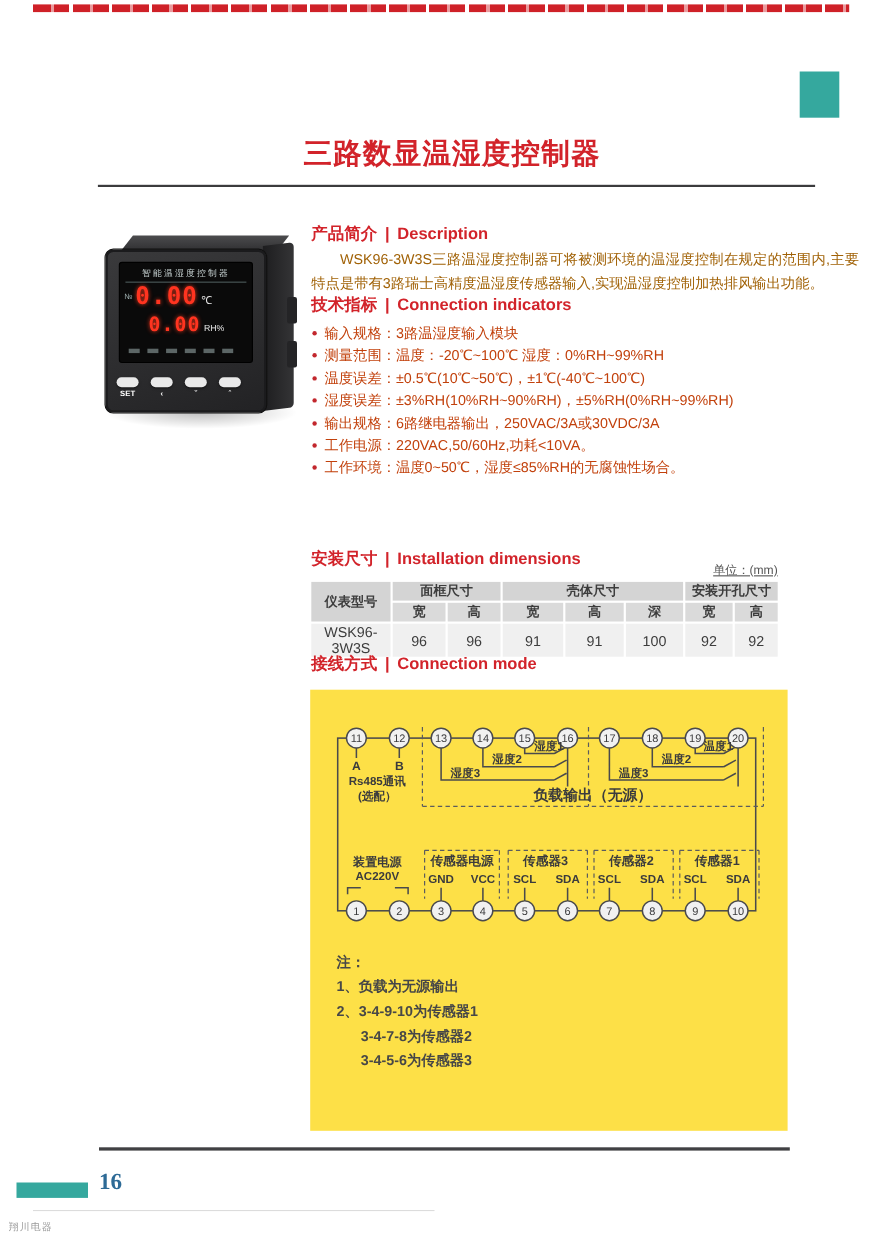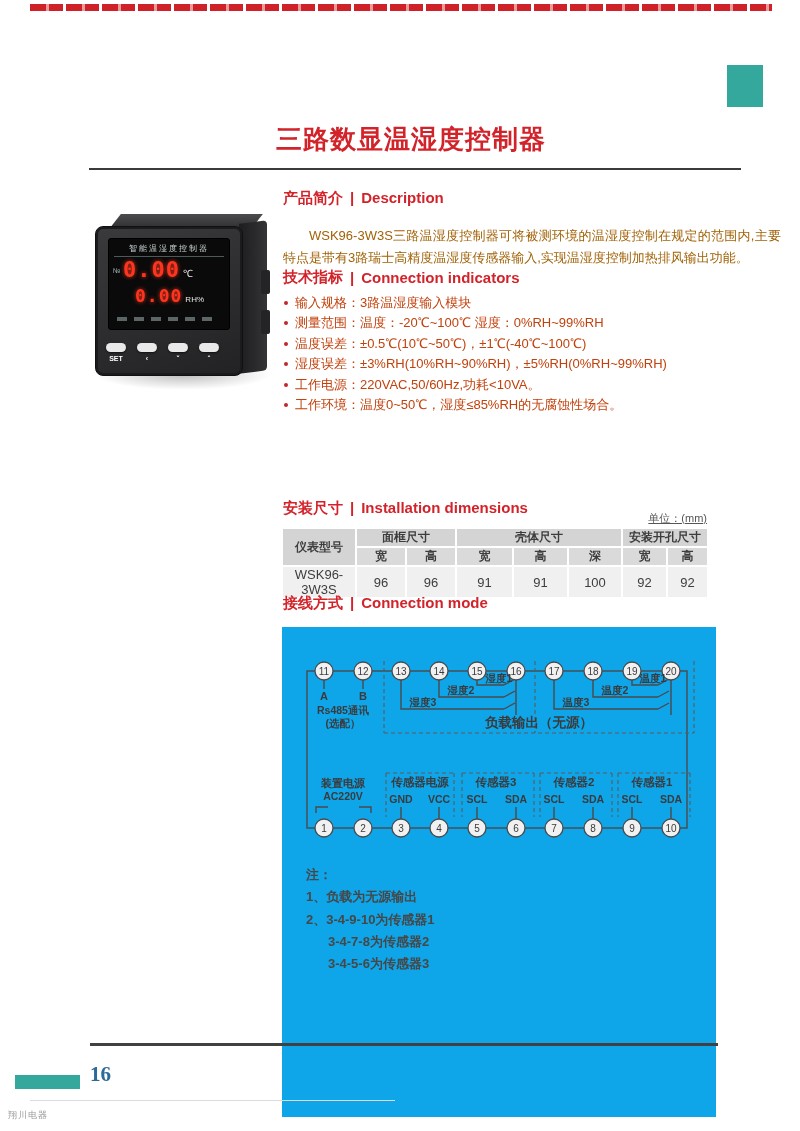--- a/index.html
+++ b/index.html
@@ -61,21 +61,21 @@
   .dev-row2 .seg{font-size:18px;}
   .dev-row2 .unit{color:#e8e8e8;font-size:8px;margin-left:3px;}
   .dev-leds{position:absolute;left:8px;top:78px;display:flex;gap:7px;}
   .dev-leds span{width:10px;height:4px;background:#5c6666;}
   .dev-btnrow{position:absolute;left:10px;top:116px;display:flex;gap:11px;}
   .dev-btnrow i{width:20px;height:9px;background:#e9e9e9;border-radius:5px;box-shadow:0 1px 2px rgba(0,0,0,.6);}
   .dev-btnlabels{position:absolute;left:10px;top:128px;display:flex;gap:11px;color:#fff;font-size:7px;font-weight:bold;}
   .dev-btnlabels span{width:20px;text-align:center;}
 
   
-  .diagram{position:absolute;left:282px;top:627px;width:434px;height:490px;background:#0ea5e9;}
+  .diagram{position:absolute;left:282px;top:627px;width:434px;height:401px;background:#fde047;}
   .diagram svg{position:absolute;left:0;top:0;}
   .diagram text{font-family:"Liberation Sans",sans-serif;fill:#3b3b3d;}
   .notes{position:absolute;left:24px;top:237px;font-size:13px;font-weight:bold;color:#474747;line-height:22.3px;}
   .notes .ind{padding-left:22px;}
 
   
   .footer-line{position:absolute;left:90px;top:1043px;width:628px;height:3px;background:#414143;}
   .page-marker{position:absolute;left:15px;top:1075px;width:65px;height:14px;background:#35a89e;}
   .page-number{position:absolute;left:90px;top:1062px;font-family:"Liberation Serif",serif;
     font-size:21px;font-weight:bold;color:#2d6a96;}
@@ -128,37 +128,38 @@
       </div>
       <div class="dev-btnlabels">
         <span>SET</span>
         <span>‹</span>
         <span>ˇ</span>
         <span>ˆ</span>
       </div>
     </div>
   </div>
 
-  <div class="sec-head" style="left:283px;top:189px;">
+  <div class="sec-head" style="left:283px;top:203px;">
     <span>产品简介</span>
     <span class="pipe">|</span>
     <span>Description</span>
   </div>
   <p class="desc-p">WSK96-3W3S三路温湿度控制器可将被测环境的温湿度控制在规定的范围内,主要特点是带有3路瑞士高精度温湿度传感器输入,实现温湿度控制加热排风输出功能。</p>
 
   <div class="sec-head" style="left:283px;top:268px;align-items:center;">
     <span>技术指标</span>
     <span class="pipe">|</span>
     <span>Connection indicators</span>
   </div>
   <ul class="spec-list">
     <li>输入规格：3路温湿度输入模块</li>
     <li>测量范围：温度：-20℃~100℃  湿度：0%RH~99%RH</li>
     <li>温度误差：±0.5℃(10℃~50℃)，±1℃(-40℃~100℃)</li>
     <li>湿度误差：±3%RH(10%RH~90%RH)，±5%RH(0%RH~99%RH)</li>
+    <li>输出规格：6路继电器输出，250VAC/3A或30VDC/3A</li>
     <li>工作电源：220VAC,50/60Hz,功耗&lt;10VA。</li>
     <li>工作环境：温度0~50℃，湿度≤85%RH的无腐蚀性场合。</li>
   </ul>
 
   <div class="sec-head" style="left:283px;top:499px;">
     <span>安装尺寸</span>
     <span class="pipe">|</span>
     <span>Installation dimensions</span>
   </div>
   <div class="unit-note">单位：(mm)</div>

